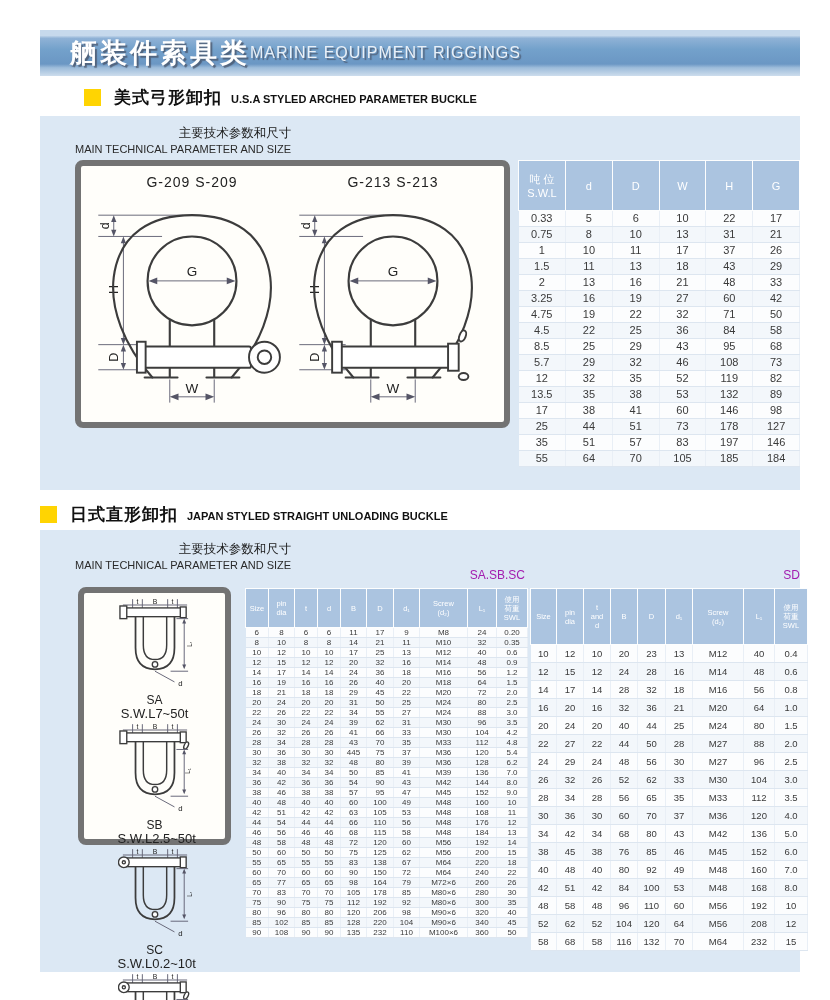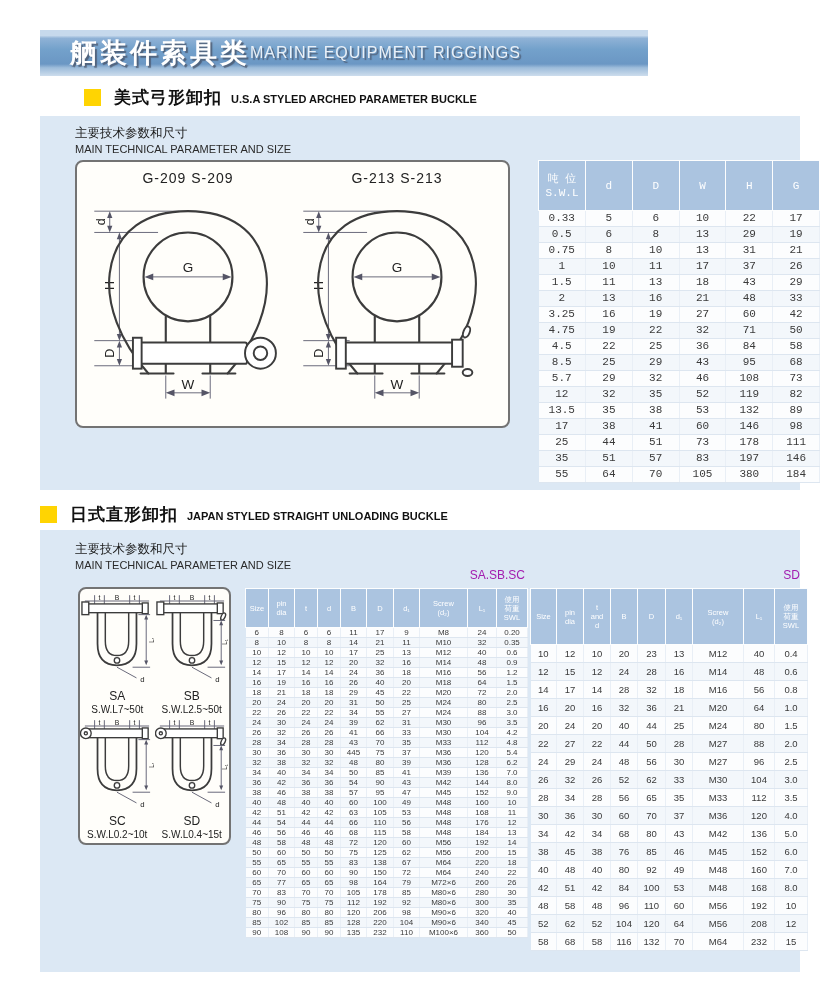--- a/index.html
+++ b/index.html
@@ -3,44 +3,44 @@
 <meta charset="utf-8">
 <style>
   html,body{margin:0;padding:0;}
   body{
     width:830px;height:1000px;position:relative;background:#ffffff;
     font-family:"Liberation Sans","DejaVu Sans",sans-serif;color:#222;
     -webkit-font-smoothing:antialiased;
   }
   
   .banner{
-    position:absolute;left:40px;top:30px;width:608px;height:46px;
+    position:absolute;left:40px;top:30px;width:760px;height:46px;
     background:linear-gradient(180deg,#c6d9ec 0%,#c6d9ec 12%,#8fb2d6 18%,#73a1cb 42%,#6b97c4 74%,#9dbcda 82%,#cddded 100%);
     display:flex;align-items:center;
   }
   .banner .zh{
     font-size:27px;font-weight:bold;color:#fff;letter-spacing:3px;margin-left:30px;
     text-shadow:2px 2px 1px rgba(70,80,100,.75);
   }
   .banner .en{
     font-size:16px;font-weight:normal;color:#e9f0f7;letter-spacing:1px;
     text-shadow:2px 2px 1px rgba(70,80,100,.7);
   }
   
   .sec-title{position:absolute;left:40px;display:flex;align-items:flex-end;}
   .bullet{width:17px;height:17px;background:#FFD402;margin-right:13px;}
   .sec-title .zh{font-size:17px;font-weight:bold;color:#111;line-height:17px;letter-spacing:1px;}
   .sec-title .en{font-size:11px;font-weight:bold;color:#111;margin-left:9px;line-height:13px;}
   
   .panel{position:absolute;left:40px;width:760px;background:#dce8f4;}
   .param{position:absolute;left:35px;}
-  .param .zh{font-size:12.5px;color:#1a1a1a;line-height:17px;}
+  .param .zh{font-size:12.5px;color:#1a1a1a;line-height:17px;text-align:right;}
   .param .en{font-size:11px;color:#2a2a2a;line-height:15px;}
   .figbox{
-    position:absolute;background:#fffefa;border:2px solid #737373;border-radius:8px;box-sizing:border-box;
+    position:absolute;background:#fffefa;border:6px solid #737373;border-radius:8px;box-sizing:border-box;
   }
   
   table{border-collapse:collapse;table-layout:fixed;}
   th{
     background:#abc4e0;color:#fff;font-weight:normal;text-align:center;vertical-align:middle;
     white-space:pre-line;border:1px solid #fdfefe;padding:0;
   }
   td{
     text-align:center;color:#3a3a3a;background:#fcfdfe;padding:0;
     border-right:1px solid #e9eff6;border-bottom:1px solid #dde6f0;
@@ -73,21 +73,21 @@
   .body2i{stroke:#3c3c3c;stroke-width:1.5;fill:none;}
   .pinf2{stroke:#3c3c3c;stroke-width:1.4;fill:#fff;}
   svg text{fill:#222;font-family:"Liberation Sans","DejaVu Sans",sans-serif;}
   .fig1wrap{position:absolute;left:35px;top:44px;width:435px;height:268px;}
   .fig1{position:absolute;top:8px;width:210px;text-align:center;}
   .fig1 .ftitle{font-size:14px;color:#222;letter-spacing:1px;margin-bottom:2px;}
   .smallfigs{position:absolute;left:38px;top:57px;width:153px;height:258px;padding:2px 0;box-sizing:border-box;
     display:flex;flex-wrap:wrap;justify-content:space-around;align-content:space-around;}
   .sfig{width:74px;text-align:center;}
   .sfig .fname{font-size:12px;color:#222;line-height:14px;}
-  .sfig .fswl{font-size:10px;color:#222;line-height:13px;}
+  .sfig .fswl{font-size:13px;color:#222;line-height:13px;}
 </style>
 </head>
 <body>
 
 <div class="banner">
   <span class="zh">舾装件索具类</span>
   <span class="en">MARINE EQUIPMENT RIGGINGS</span>
 </div>
 
 <div class="sec-title" style="top:89px;margin-left:44px;">
@@ -169,21 +169,21 @@
         <ellipse class="pinf" cx="177" cy="149" rx="3.2" ry="6" transform="rotate(22 177 149)"></ellipse>
         <ellipse class="pinf" cx="178" cy="191" rx="5" ry="3.6"></ellipse>
         <path class="dim" d="M82,194V218 M128,194V218 M87,212H123"></path>
         <polygon class="dimf" points="82,212 91,208.5 91,215.5"></polygon>
         <polygon class="dimf" points="128,212 119,208.5 119,215.5"></polygon>
         <text x="105" y="208" font-size="14" text-anchor="middle">W</text>
       </svg>
     </div>
   </div>
 
-  <table class="t1" style="position:absolute;left:498px;top:44px;font-family:Liberation Mono, monospace;">
+  <table class="t1" style="position:absolute;left:478px;top:44px;">
       <thead>
         <tr>
           <th>吨 位
 S.W.L</th>
           <th>d</th>
           <th>D</th>
           <th>W</th>
           <th>H</th>
           <th>G</th>
         </tr>
@@ -191,28 +191,20 @@
       <tbody>
         <tr>
           <td>0.33</td>
           <td>5</td>
           <td>6</td>
           <td>10</td>
           <td>22</td>
           <td>17</td>
         </tr>
         <tr>
-          <td>0.5</td>
-          <td>6</td>
-          <td>8</td>
-          <td>13</td>
-          <td>29</td>
-          <td>19</td>
-        </tr>
-        <tr>
           <td>0.75</td>
           <td>8</td>
           <td>10</td>
           <td>13</td>
           <td>31</td>
           <td>21</td>
         </tr>
         <tr>
           <td>1</td>
           <td>10</td>
@@ -300,36 +292,36 @@
           <td>60</td>
           <td>146</td>
           <td>98</td>
         </tr>
         <tr>
           <td>25</td>
           <td>44</td>
           <td>51</td>
           <td>73</td>
           <td>178</td>
-          <td>111</td>
+          <td>127</td>
         </tr>
         <tr>
           <td>35</td>
           <td>51</td>
           <td>57</td>
           <td>83</td>
           <td>197</td>
           <td>146</td>
         </tr>
         <tr>
           <td>55</td>
           <td>64</td>
           <td>70</td>
           <td>105</td>
-          <td>380</td>
+          <td>185</td>
           <td>184</td>
         </tr>
       </tbody>
     </table>
 </div>
 
 <div class="sec-title" style="top:506px;">
   <div class="bullet"></div>
   <span class="zh">日式直形卸扣</span>
   <span class="en">JAPAN STYLED STRAIGHT UNLOADING BUCKLE</span>

